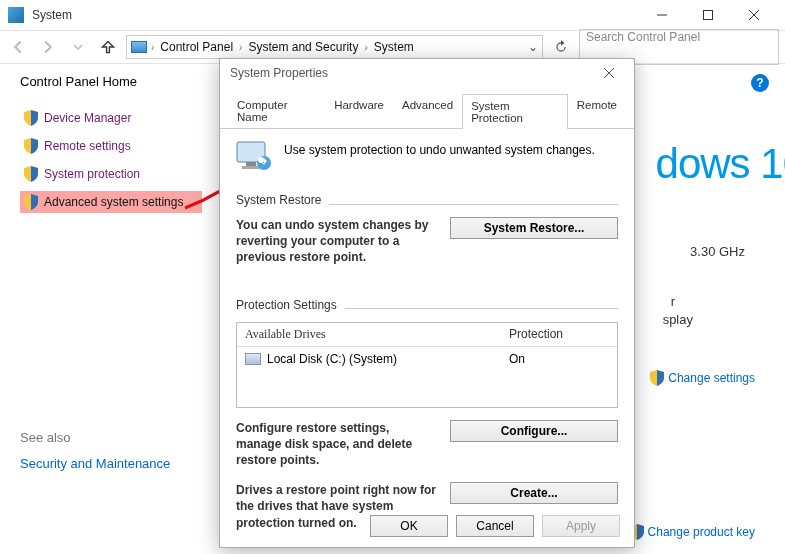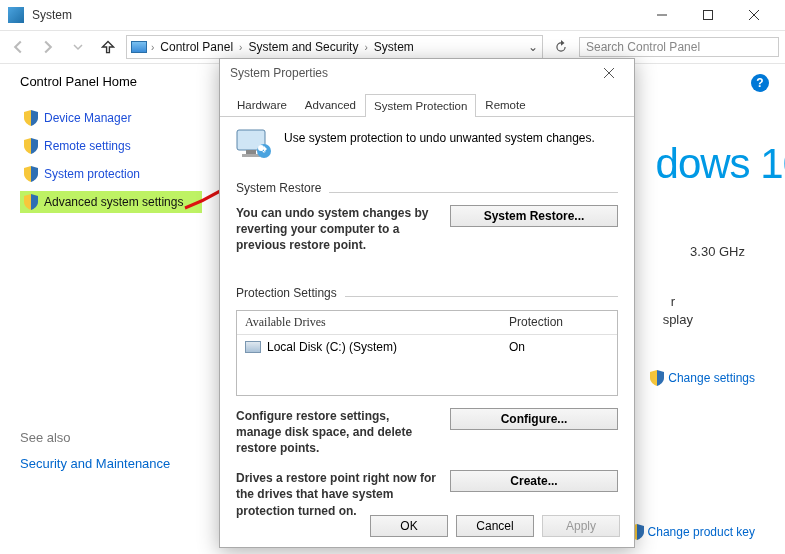--- a/index.html
+++ b/index.html
@@ -16,27 +16,27 @@
 
 .navbar { height: 34px; border-top: 1px solid #e5e5e5; border-bottom: 1px solid #e5e5e5; display: flex; align-items: center; padding: 0 6px; gap: 6px; }
 .navbtn { width: 24px; height: 24px; display: flex; align-items: center; justify-content: center; color: #888; }
 .navbtn.enabled { color: #333; }
 .breadcrumb { flex: 1; display: flex; align-items: center; gap: 4px; border: 1px solid #ccc; height: 24px; padding: 0 4px; }
 .bc-icon { width: 16px; height: 12px; background: linear-gradient(#7ac0f0,#3a8cd8); border: 1px solid #2a6fa8; }
 .bc-sep { color: #777; font-size: 10px; }
 .bc-item { color: #111; padding: 0 2px; }
 .bc-drop { margin-left: auto; display: flex; align-items: center; gap: 4px; }
 .refresh { width: 24px; height: 24px; display: flex; align-items: center; justify-content: center; }
-.search { width: 200px; height: 20px; border: 1px solid #ccc; padding: 0 6px; color: #888; display: flex; align-items: center; }
+.search { width: 200px; height: 36px; border: 1px solid #ccc; padding: 0 6px; color: #888; display: flex; }
 
 
 .leftpanel { position: absolute; left: 0; top: 64px; width: 210px; padding: 10px 8px 10px 20px; }
 .cphome { color: #000000; margin-bottom: 18px; font-size: 13px; }
-.sidelink { display: flex; align-items: center; gap: 6px; padding: 3px 4px; color: #1d4ed8; margin-bottom: 6px; cursor: pointer; }
-.sidelink.highlighted { background: #bef264; color: #111; }
+.sidelink { display: flex; align-items: center; gap: 6px; padding: 3px 4px; color: #701a75; margin-bottom: 6px; cursor: pointer; }
+.sidelink.highlighted { background: #fca5a5; color: #111; }
 .shield { width: 14px; height: 16px; }
 .seealso { position: absolute; top: 430px; left: 20px; color: #777; font-size: 13px; }
 .secmaint { position: absolute; top: 456px; left: 20px; color: #0066cc; font-size: 13px; }
 
 
 .redarrow { position: absolute; left: 180px; top: 160px; pointer-events: none; }
 .helpbtn { position: absolute; right: 16px; top: 74px; width: 18px; height: 18px; border-radius: 50%; background: #0078d7; color: #fff; display: flex; align-items: center; justify-content: center; font-weight: bold; font-size: 12px; }
 .win10 { position: absolute; right: -20px; top: 140px; font-size: 42px; font-weight: 300; color: #0099e5; letter-spacing: -1px; }
 .specline { position: absolute; right: 40px; color: #333; font-size: 13px; }
 .changesettings { position: absolute; right: 30px; top: 370px; display: flex; align-items: center; gap: 4px; color: #0066cc; font-size: 13px; }
@@ -212,20 +212,21 @@
   <div class="dlg-titlebar">
     <span>System Properties</span>
     <div class="dlg-close">
         <svg width="10" height="10" viewBox="0 0 10 10">
           <line x1="0" y1="0" x2="10" y2="10" stroke="#555"></line>
           <line x1="10" y1="0" x2="0" y2="10" stroke="#555"></line>
         </svg>
       </div>
   </div>
   <div class="tabs" id="dlg-tabs">
+      <div class="tab">Computer Name</div>
       <div class="tab">Hardware</div>
       <div class="tab">Advanced</div>
       <div class="tab active">System Protection</div>
       <div class="tab">Remote</div>
     </div>
   <div class="dlg-body">
     <div class="introrow">
       <svg class="monitor-icon" viewBox="0 0 36 32">
         <rect x="1" y="1" width="28" height="20" rx="2" fill="#cfe5f5" stroke="#5a86aa"></rect>
         <rect x="10" y="21" width="10" height="4" fill="#888"></rect>

